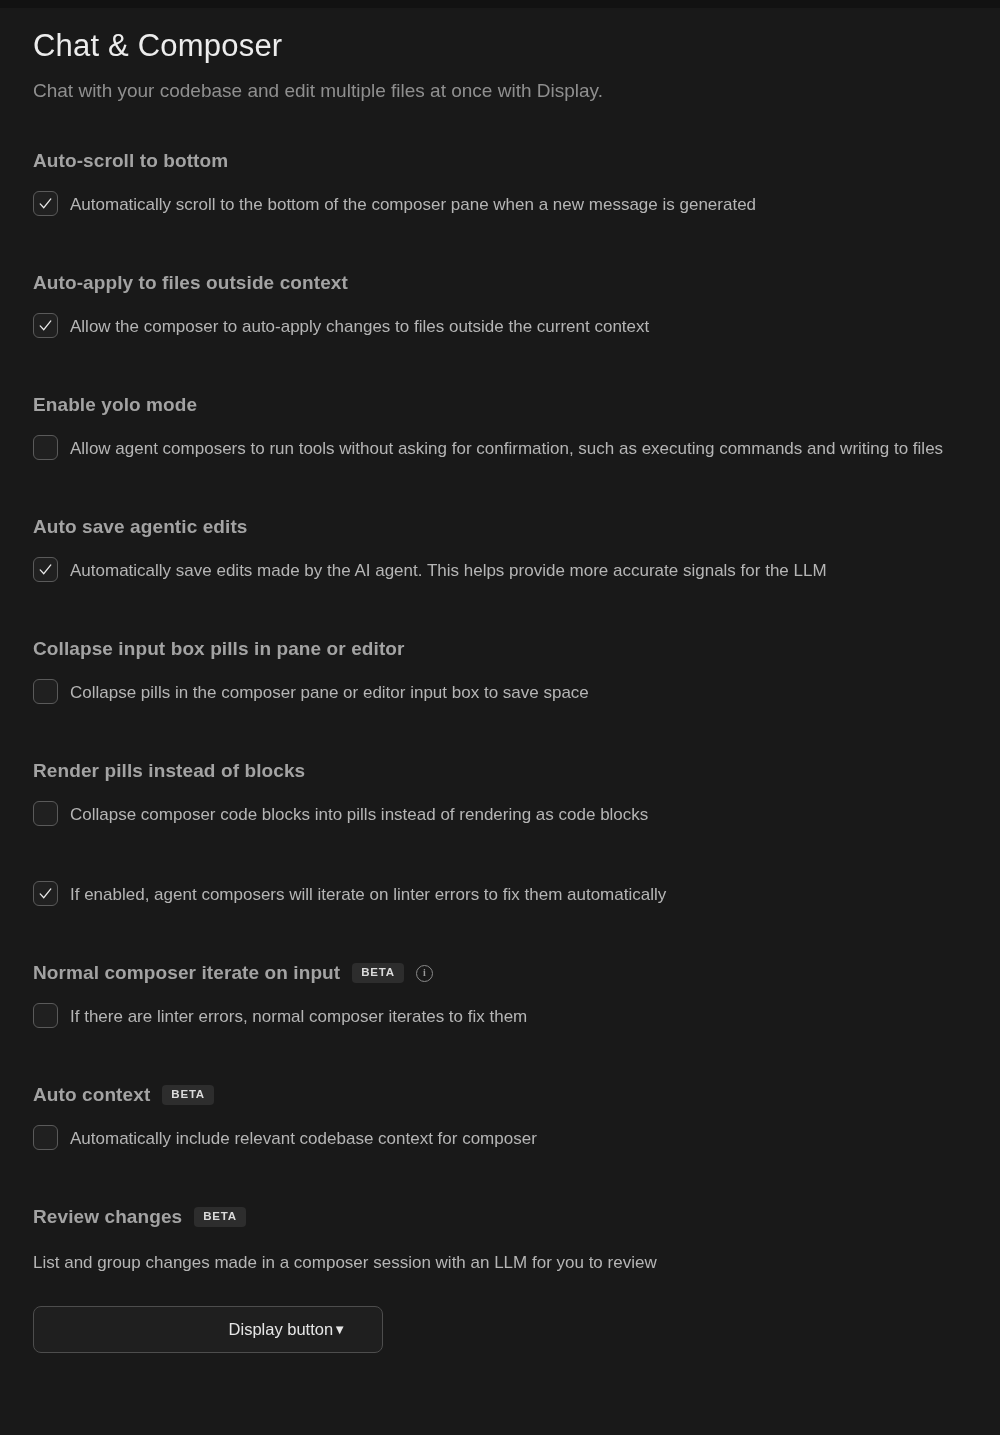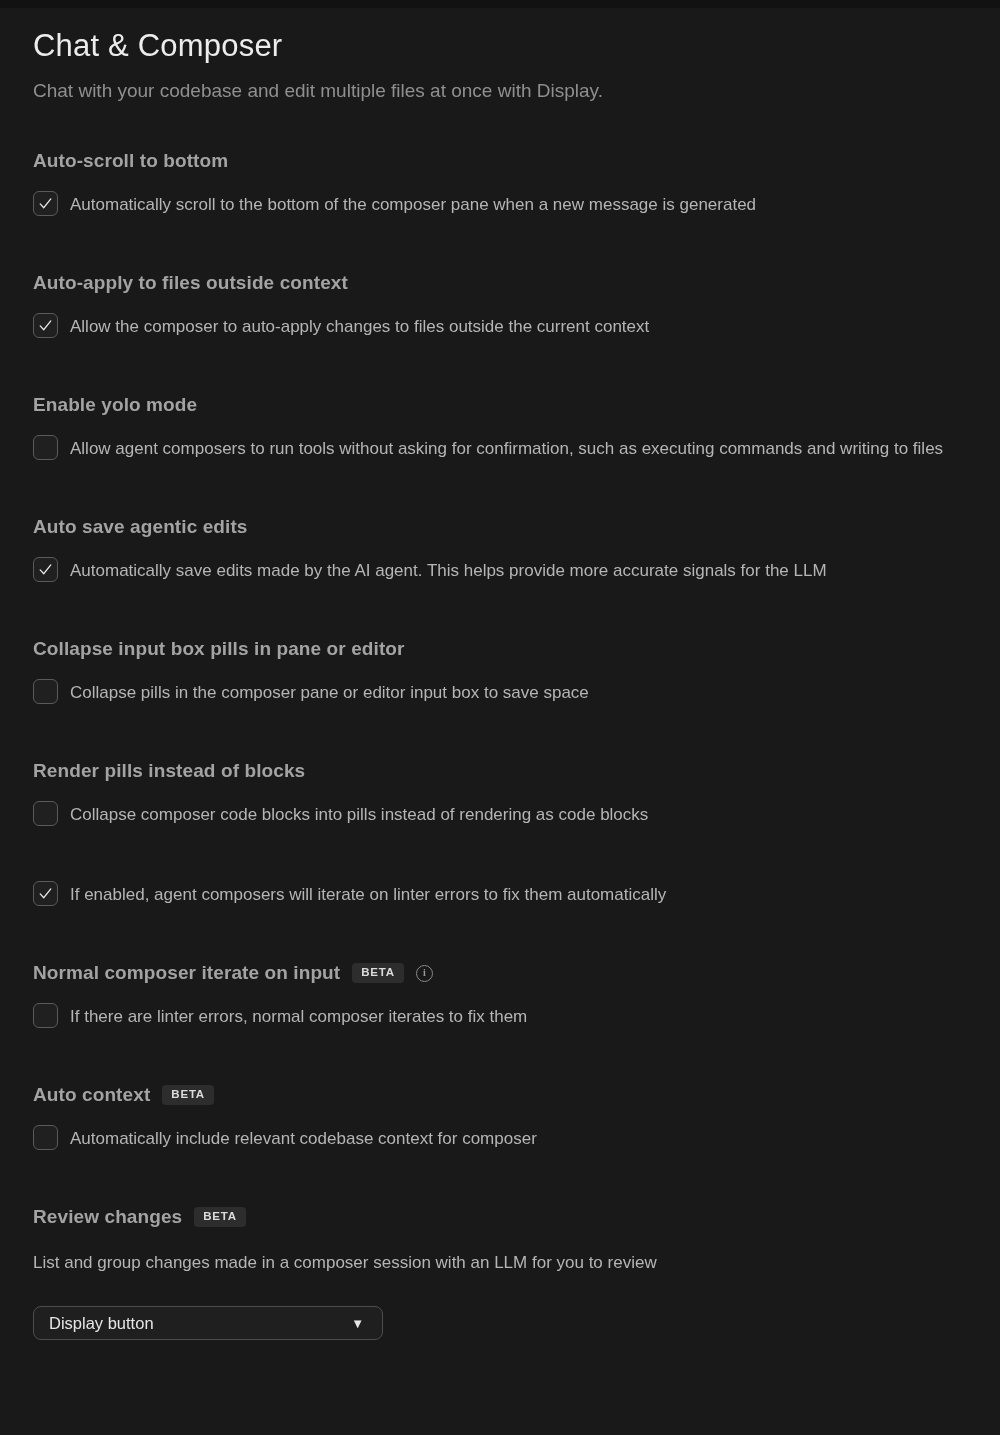--- a/index.html
+++ b/index.html
@@ -94,28 +94,28 @@
     color: #b5b5b5;
     line-height: 26px;
     max-width: 915px;
   }
   .desc.plain {
     margin-top: 22px;
   }
   .dropdown {
     margin-top: 30px;
     width: 350px;
-    height: 34px;
+    height: 47px;
     background: #1f1f1f;
     border: 1px solid #4d4d4d;
     border-radius: 8px;
     display: flex;
     align-items: center;
-    justify-content: space-between;
-    padding: 0 18px 0 15px;
+    justify-content: flex-end;
+    padding: 0 36px 0 15px;
     cursor: pointer;
   }
   .dropdown-value {
     font-size: 16.5px;
     color: #e6e6e6;
   }
   .caret {
     font-size: 13px;
     color: #e6e6e6;
     line-height: 1;

